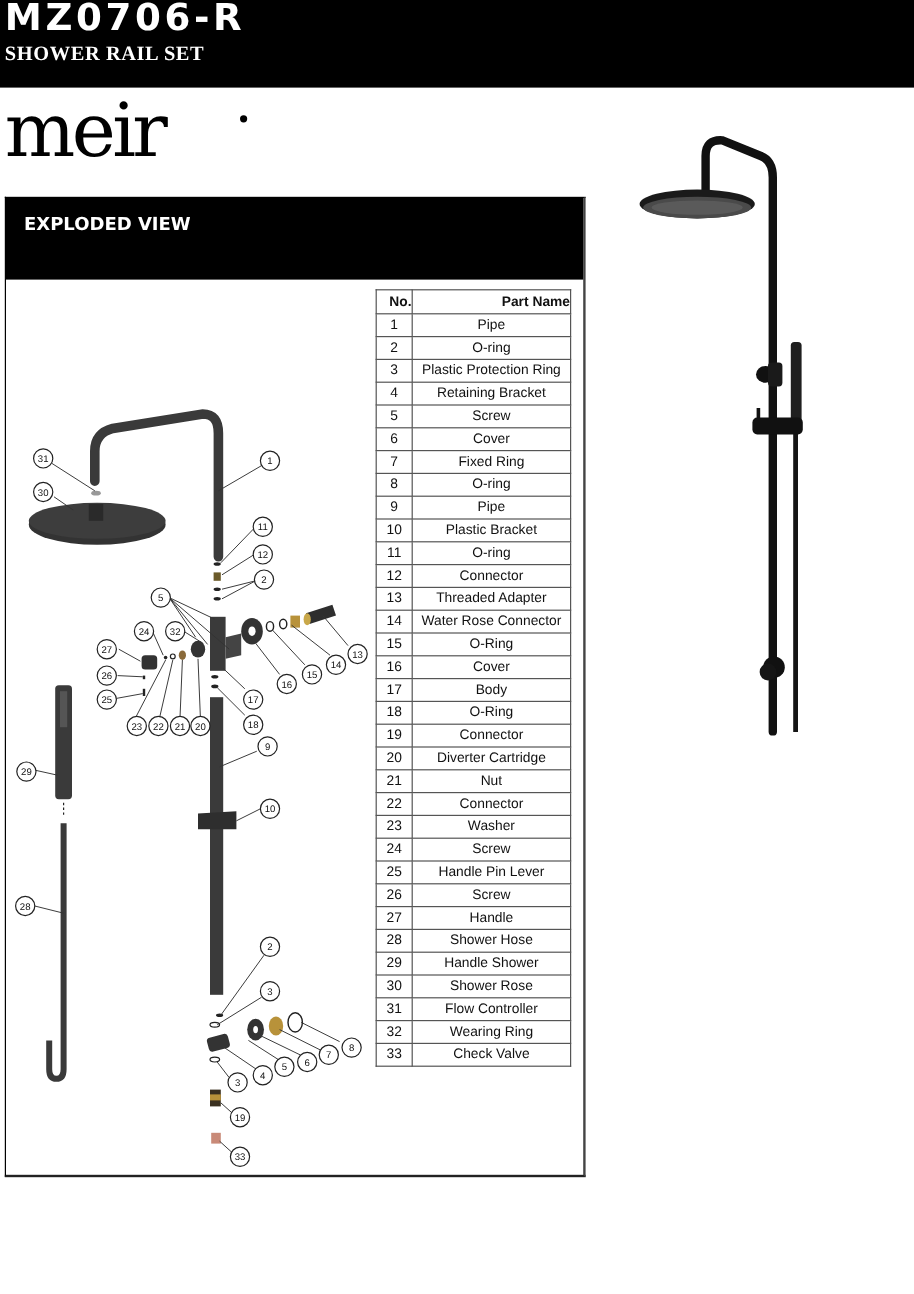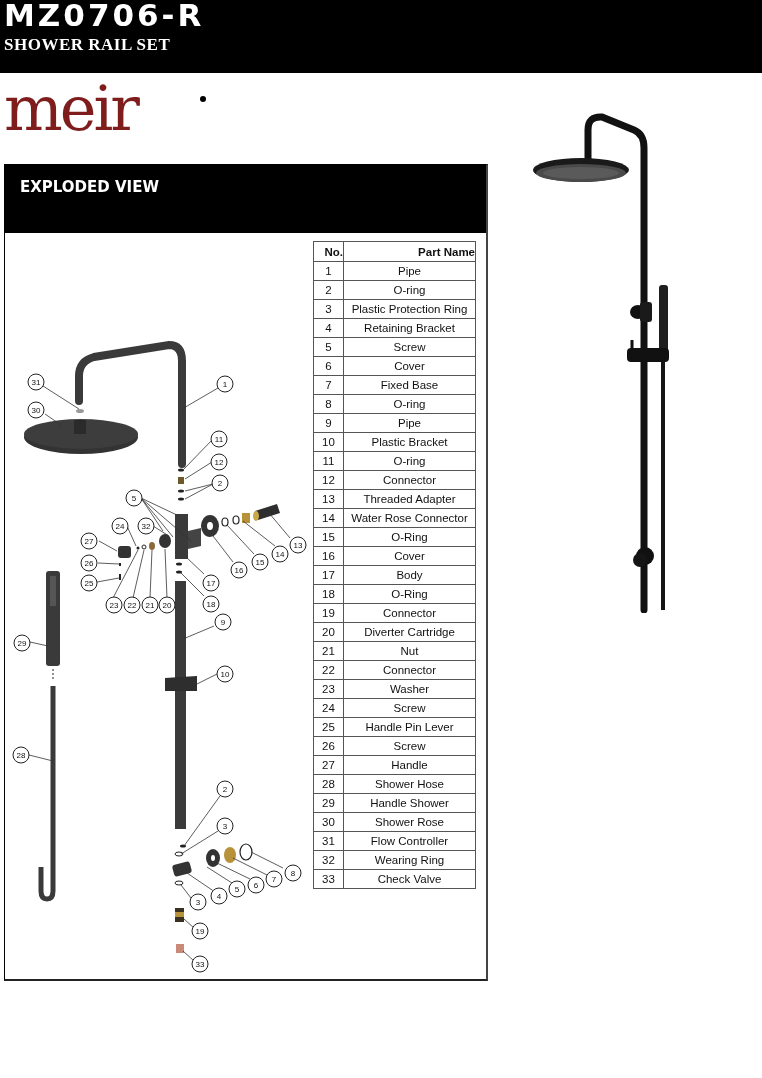--- a/index.html
+++ b/index.html
@@ -1,20 +1,20 @@
 <!DOCTYPE html>
 <html><head>
 <meta charset="utf-8">
 <style>
   html,body{margin:0;padding:0;background:#fff;}
   body{width:762px;height:1078px;position:relative;overflow:hidden;font-family:"DejaVu Sans",sans-serif;}
   .topbar{position:absolute;left:0;top:0;width:762px;height:73px;background:#000;padding-left:44px;}
   .model{position:absolute;left:4px;top:-3px;color:#fff;font-weight:bold;font-size:31px;letter-spacing:3px;font-family:"DejaVu Sans",sans-serif;}
   .subtitle{position:absolute;left:4px;top:35px;color:#fff;font-weight:bold;font-size:17px;letter-spacing:0.5px;font-family:Liberation Serif, serif;}
-  .logo{position:absolute;left:4px;top:78px;font-family:"DejaVu Serif",serif;font-size:62px;color:#7f1d1d;letter-spacing:-3px;line-height:62px;}
+  .logo{position:absolute;left:4px;top:78px;font-family:"DejaVu Serif",serif;font-size:62px;color:#000000;letter-spacing:-3px;line-height:62px;}
   .logo-dot{position:absolute;left:200px;top:96px;width:6px;height:6px;border-radius:50%;background:#000;}
   .panel{position:absolute;left:4px;top:164px;width:484px;height:817px;border:1px solid #000;border-right:2px solid #444;border-bottom:2px solid #222;box-sizing:border-box;background:#fff;}
   .panel-head{position:absolute;left:0;top:0;width:100%;height:68px;background:#000;}
   .panel-title{position:absolute;left:15px;top:13px;color:#fff;font-weight:bold;font-size:15px;font-family:"DejaVu Sans",sans-serif;}
   .diagram{position:absolute;left:0;top:68px;}
   table.parts{position:absolute;left:313px;top:241px;border-collapse:collapse;font-family:"Liberation Sans",sans-serif;font-size:11.5px;color:#111;}
   table.parts th, table.parts td{border:1px solid #555;height:18px;padding:0;text-align:center;}
   table.parts th{font-weight:bold;height:19px;text-align:right;}
   table.parts td.no{width:29px;}
   table.parts td.name{width:131px;}
@@ -315,21 +315,21 @@
       <tr>
         <td class="no">5</td>
         <td class="name">Screw</td>
       </tr>
       <tr>
         <td class="no">6</td>
         <td class="name">Cover</td>
       </tr>
       <tr>
         <td class="no">7</td>
-        <td class="name">Fixed Base</td>
+        <td class="name">Fixed Ring</td>
       </tr>
       <tr>
         <td class="no">8</td>
         <td class="name">O-ring</td>
       </tr>
       <tr>
         <td class="no">9</td>
         <td class="name">Pipe</td>
       </tr>
       <tr>

